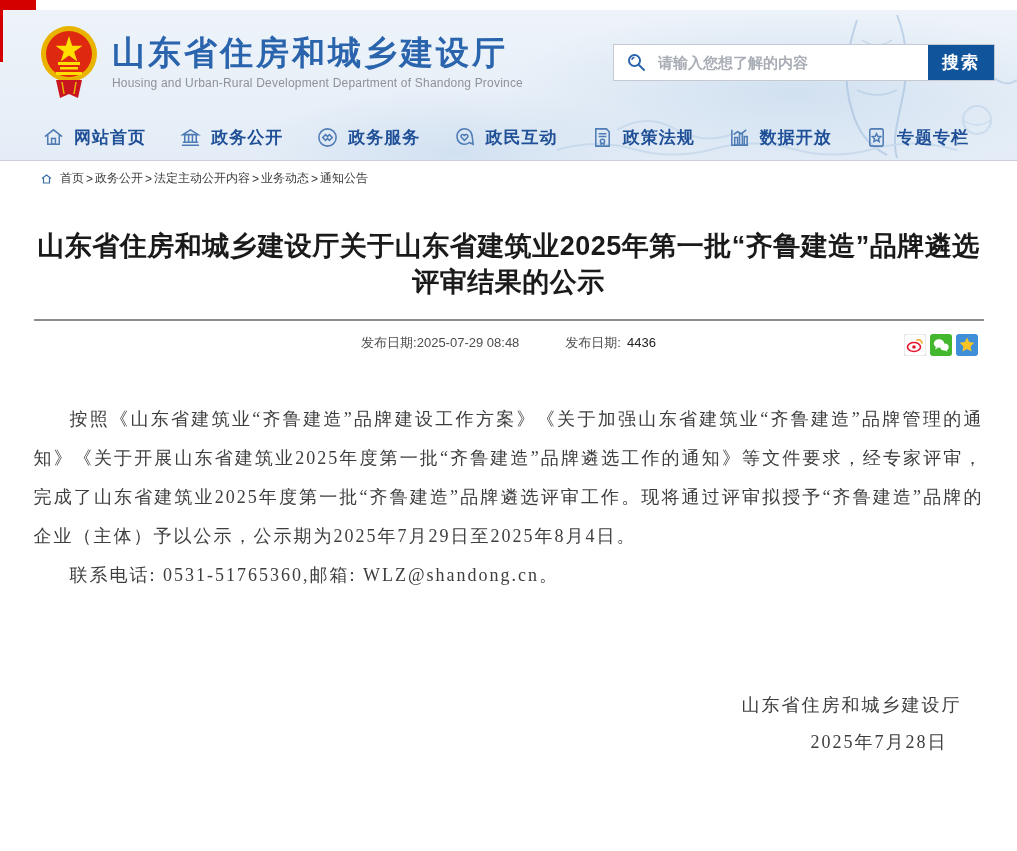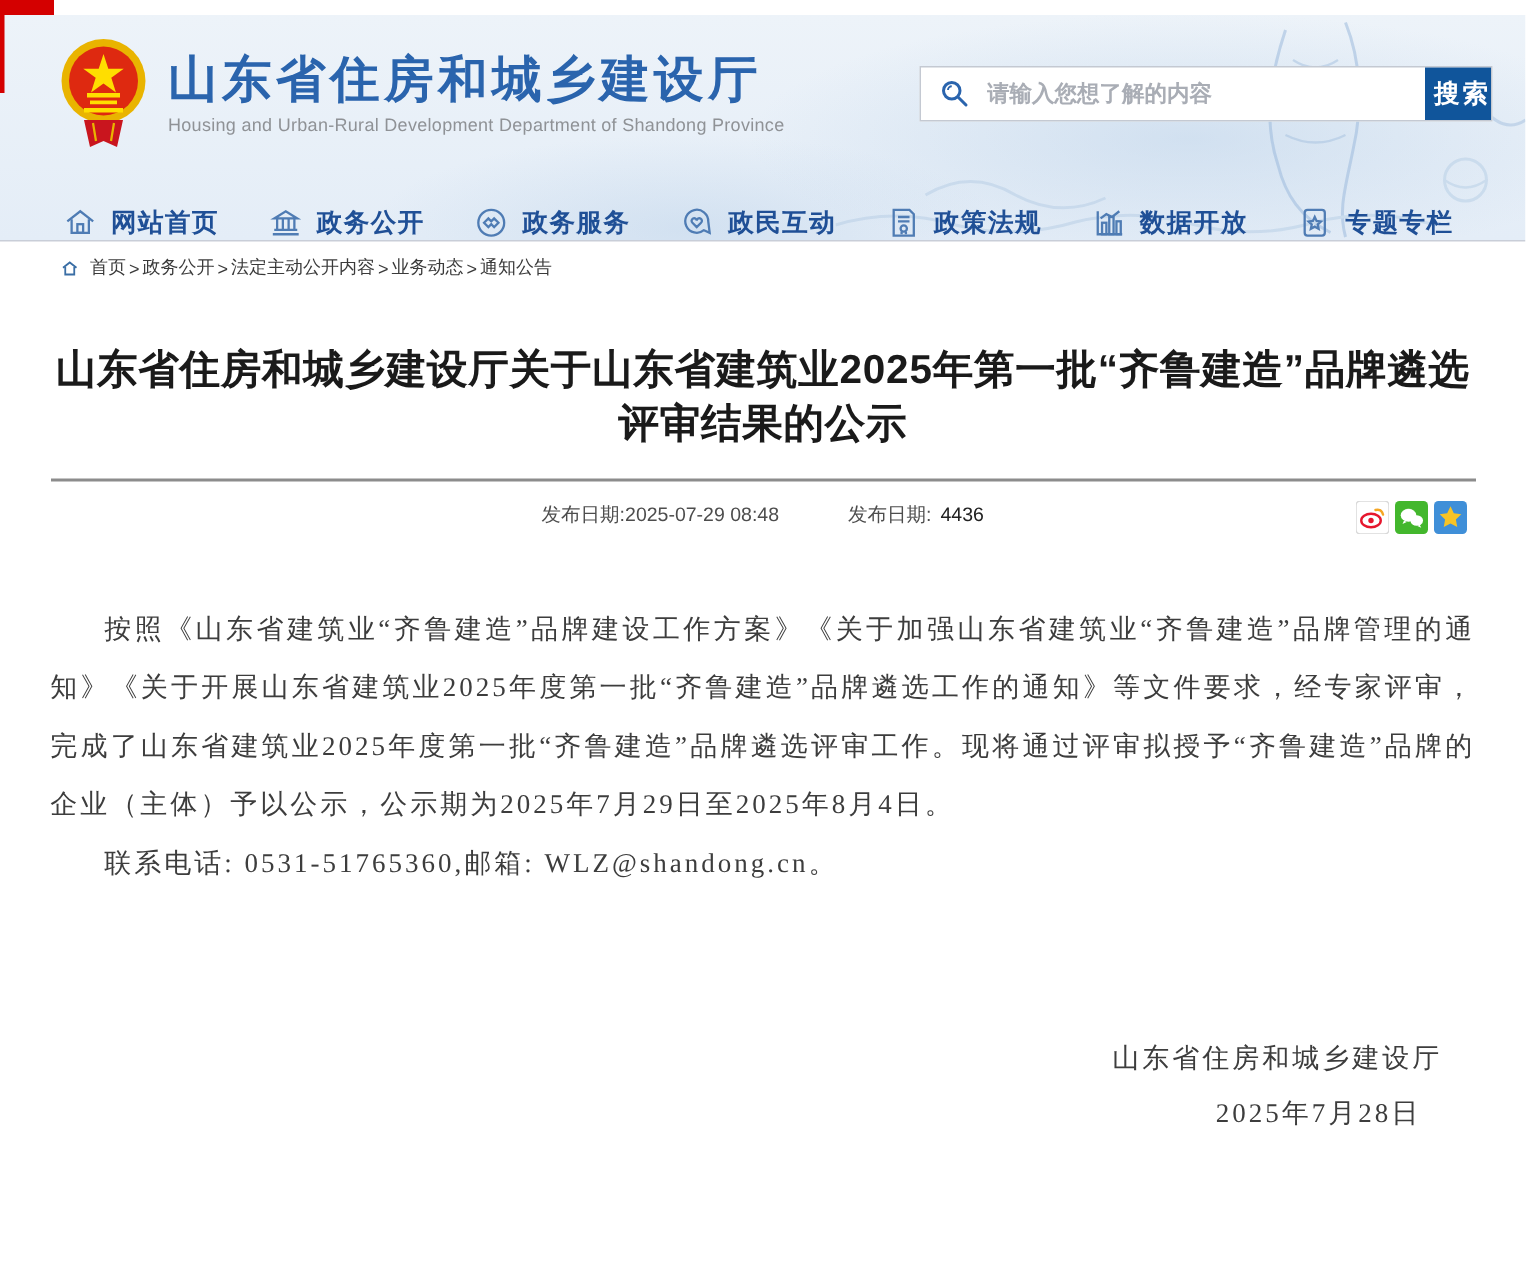--- a/index.html
+++ b/index.html
@@ -24,24 +24,24 @@
   .header-top { height:104px; display:flex; align-items:center; padding:0 22px 0 40px; position:relative; z-index:2; }
   .emblem { width:58px; height:76px; flex:0 0 auto; margin-right:14px; }
   .brand { display:flex; flex-direction:column; }
   .site-title { font-size:33px; font-weight:bold; color:#2a64ad; letter-spacing:3px; line-height:1.15; }
   .site-subtitle { font-size:12px; color:#8f9296; margin-top:5px; letter-spacing:.2px; }
   .spacer { flex:1; }
   .searchbox { display:flex; width:382px; height:37px; border:1px solid #c4c9d2; background:#ffffff; }
   .search-icn { width:44px; display:flex; align-items:center; justify-content:center; }
   .searchbox input { flex:1; border:none; outline:none; font-size:15px; color:#333; background:transparent;font-weight:bold; }
   .searchbox input::placeholder { color:#a9adb5; }
-  .search-btn { width:44px; background:#10559b; color:#fff; font-size:17px; font-weight:bold; border:none; cursor:pointer; letter-spacing:2px;text-align:right; }
-
-  
-  .nav-bar { height:46px; display:flex; align-items:flex-end; justify-content:space-between; padding:0 48px 0 42px; position:relative; z-index:2; }
+  .search-btn { width:66px; background:#10559b; color:#fff; font-size:17px; font-weight:bold; border:none; cursor:pointer; letter-spacing:2px; }
+
+  
+  .nav-bar { height:46px; display:flex; align-items:center; justify-content:space-between; padding:0 48px 0 42px; position:relative; z-index:2; }
   .nav-item { display:flex; align-items:center; gap:9px; cursor:pointer; }
   .nav-item svg { width:23px; height:23px; }
   .nav-label { font-size:17px; font-weight:bold; color:#1f4f96; letter-spacing:1px; }
 
   
   .breadcrumb { padding:9px 0 7px 40px; font-size:12px; color:#3a3a3a; display:flex; align-items:center; gap:2px; }
   .breadcrumb svg { width:13px; height:12px; margin-right:5px; }
   .crumb { color:#3a3a3a; cursor:pointer; text-decoration:none; }
   .crumb-sep { color:#3a3a3a; }
 

